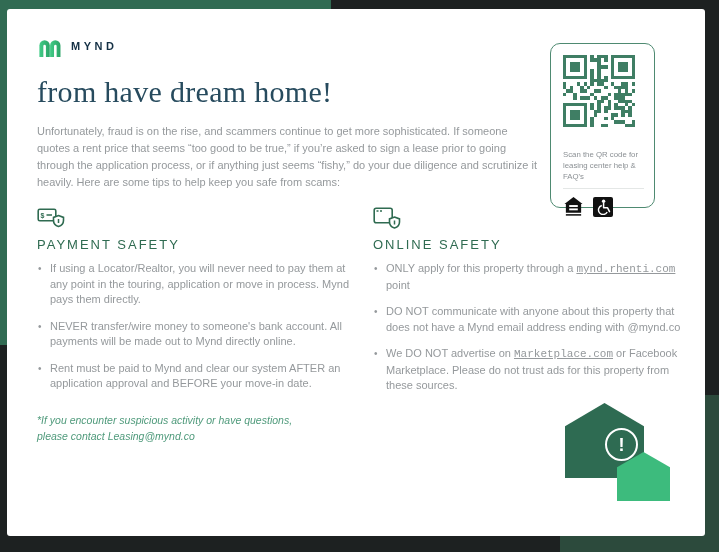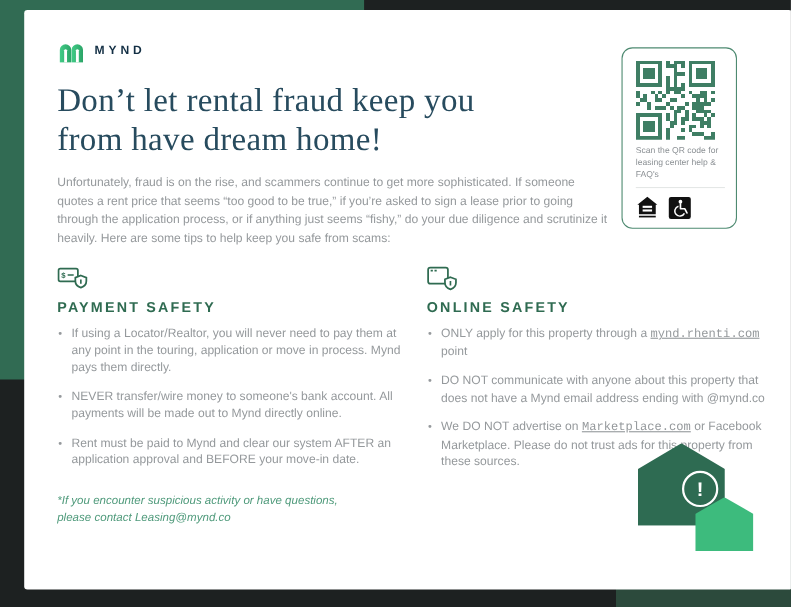--- a/index.html
+++ b/index.html
@@ -5,60 +5,60 @@
   html,body{margin:0;padding:0;}
   body{
     width:719px;height:552px;position:relative;overflow:hidden;
     background:#1d2121;
     font-family:"Liberation Sans",sans-serif;
     -webkit-font-smoothing:antialiased;
   }
   .bg-green-tl{position:absolute;left:0;top:0;width:331px;height:345px;background:#316b53;}
   .bg-green-br{position:absolute;left:560px;top:395px;right:0;bottom:0;background:#2c4a3c;}
   .card{
-    position:absolute;left:22px;top:9px;width:698px;height:527px;
+    position:absolute;left:7px;top:9px;width:698px;height:527px;
     background:#ffffff;border-radius:3px;box-sizing:border-box;
     padding:26px 0 0 30px;
   }
   
   .logo-row{display:flex;align-items:center;height:22px;}
   .logo-mark{width:27px;height:21px;}
   .logo-text{margin-left:7px;font-size:11px;font-weight:800;letter-spacing:3.5px;color:#132f44;}
   
   .title{
     margin-top:17px;width:520px;
     font-family:"Liberation Serif","DejaVu Serif",serif;
     font-size:30px;line-height:35px;color:#274b5e;letter-spacing:.3px;font-weight:400;
   }
   
   .intro{margin-top:14px;width:500px;font-size:11px;line-height:17px;color:#95999c;}
   
   .columns{margin-top:15px;display:flex;gap:20px;}
   .col-left{width:316px;}
   .col-right{width:314px;}
   .col-icon{height:24px;}
-  .col-heading{margin-top:7px;font-size:13px;font-weight:700;letter-spacing:2px;color:#2f6b51;}
+  .col-heading{margin-top:7px;font-size:13px;font-weight:400;letter-spacing:2px;color:#2f6b51;}
   ul.bullets{list-style:none;margin:9px 0 0 0;padding:0;}
   ul.bullets li{
     position:relative;padding-left:13px;margin-bottom:11px;
     font-size:11px;line-height:15.5px;color:#95999c;
   }
   ul.bullets li::before{
     content:"•";position:absolute;left:1px;top:0;color:#95999c;font-size:10px;
   }
   .link{text-decoration:underline;font-family:Liberation Mono, monospace;}
   .footnote{margin-top:20px;font-style:italic;font-size:10.5px;line-height:16px;color:#4f9a7b;}
   
   .qr-card{
     position:absolute;left:543px;top:34px;width:105px;height:165px;
     border:1px solid #4e8a71;border-radius:10px;background:#fff;
     box-sizing:border-box;padding:11px 10px 0 12px;
   }
   .qr-code{width:72px;height:72px;display:block;}
-  .qr-caption{margin-top:4px;font-size:7.8px;line-height:11px;color:#8b9094;}
+  .qr-caption{margin-top:22px;font-size:7.8px;line-height:11px;color:#8b9094;}
   .qr-divider{border:none;border-top:1px solid #e4e7e6;margin:6px 0 7px 0;}
   .qr-icons{display:flex;align-items:center;gap:9px;}
   .eh-icon{width:21px;height:21px;}
   .acc-icon{width:20px;height:20px;background:#111;border-radius:2px;display:flex;align-items:center;justify-content:center;}
   
   .house{position:absolute;clip-path:polygon(50% 0,100% 31%,100% 100%,0 100%,0 31%);}
   .house-dark{left:558px;top:394px;width:79px;height:75px;background:#2e6b52;}
   .house-light{left:610px;top:443px;width:53px;height:49px;background:#3dbb7d;}
   .alert-circle{
     position:absolute;left:598px;top:419px;width:29px;height:29px;
@@ -86,21 +86,20 @@
       <path d="M2.3 20 V9 a5 5 0 0 1 10 0 V20 Z" fill="url(#lg)"></path>
       <path d="M12.6 20 V9 a5 5 0 0 1 10 0 V20 Z" fill="url(#lg)"></path>
       <path d="M8.6 20 V9 a4.3 4.3 0 0 0 -2.2 0 V20 Z" fill="#fff" opacity="0"></path>
       <path d="M6.1 20 V9.2 a1.4 1.4 0 0 1 2.5 0 V20 Z" fill="#fff"></path>
       <path d="M16.4 20 V9.2 a1.4 1.4 0 0 1 2.5 0 V20 Z" fill="#fff"></path>
     </svg>
     <span class="logo-text">MYND</span>
   </div>
 
   <div class="title">
-    <div>Don’t let rental fraud keep you</div>
     <div>from have dream home!</div>
   </div>
 
   <div class="intro">Unfortunately, fraud is on the rise, and scammers continue to get more sophisticated. If someone quotes a rent price that seems “too good to be true,” if you’re asked to sign a lease prior to going through the application process, or if anything just seems “fishy,”  do your due diligence and scrutinize it heavily. Here are some tips to help keep you safe from scams:</div>
 
   <div class="columns">
     <div class="col-left">
       <div class="col-icon">
         <svg width="28" height="24" viewBox="0 0 28 24">
           <rect x="1.2" y="3.2" width="17.6" height="11.6" rx="1.6" fill="none" stroke="#2f6b51" stroke-width="1.6"></rect>

